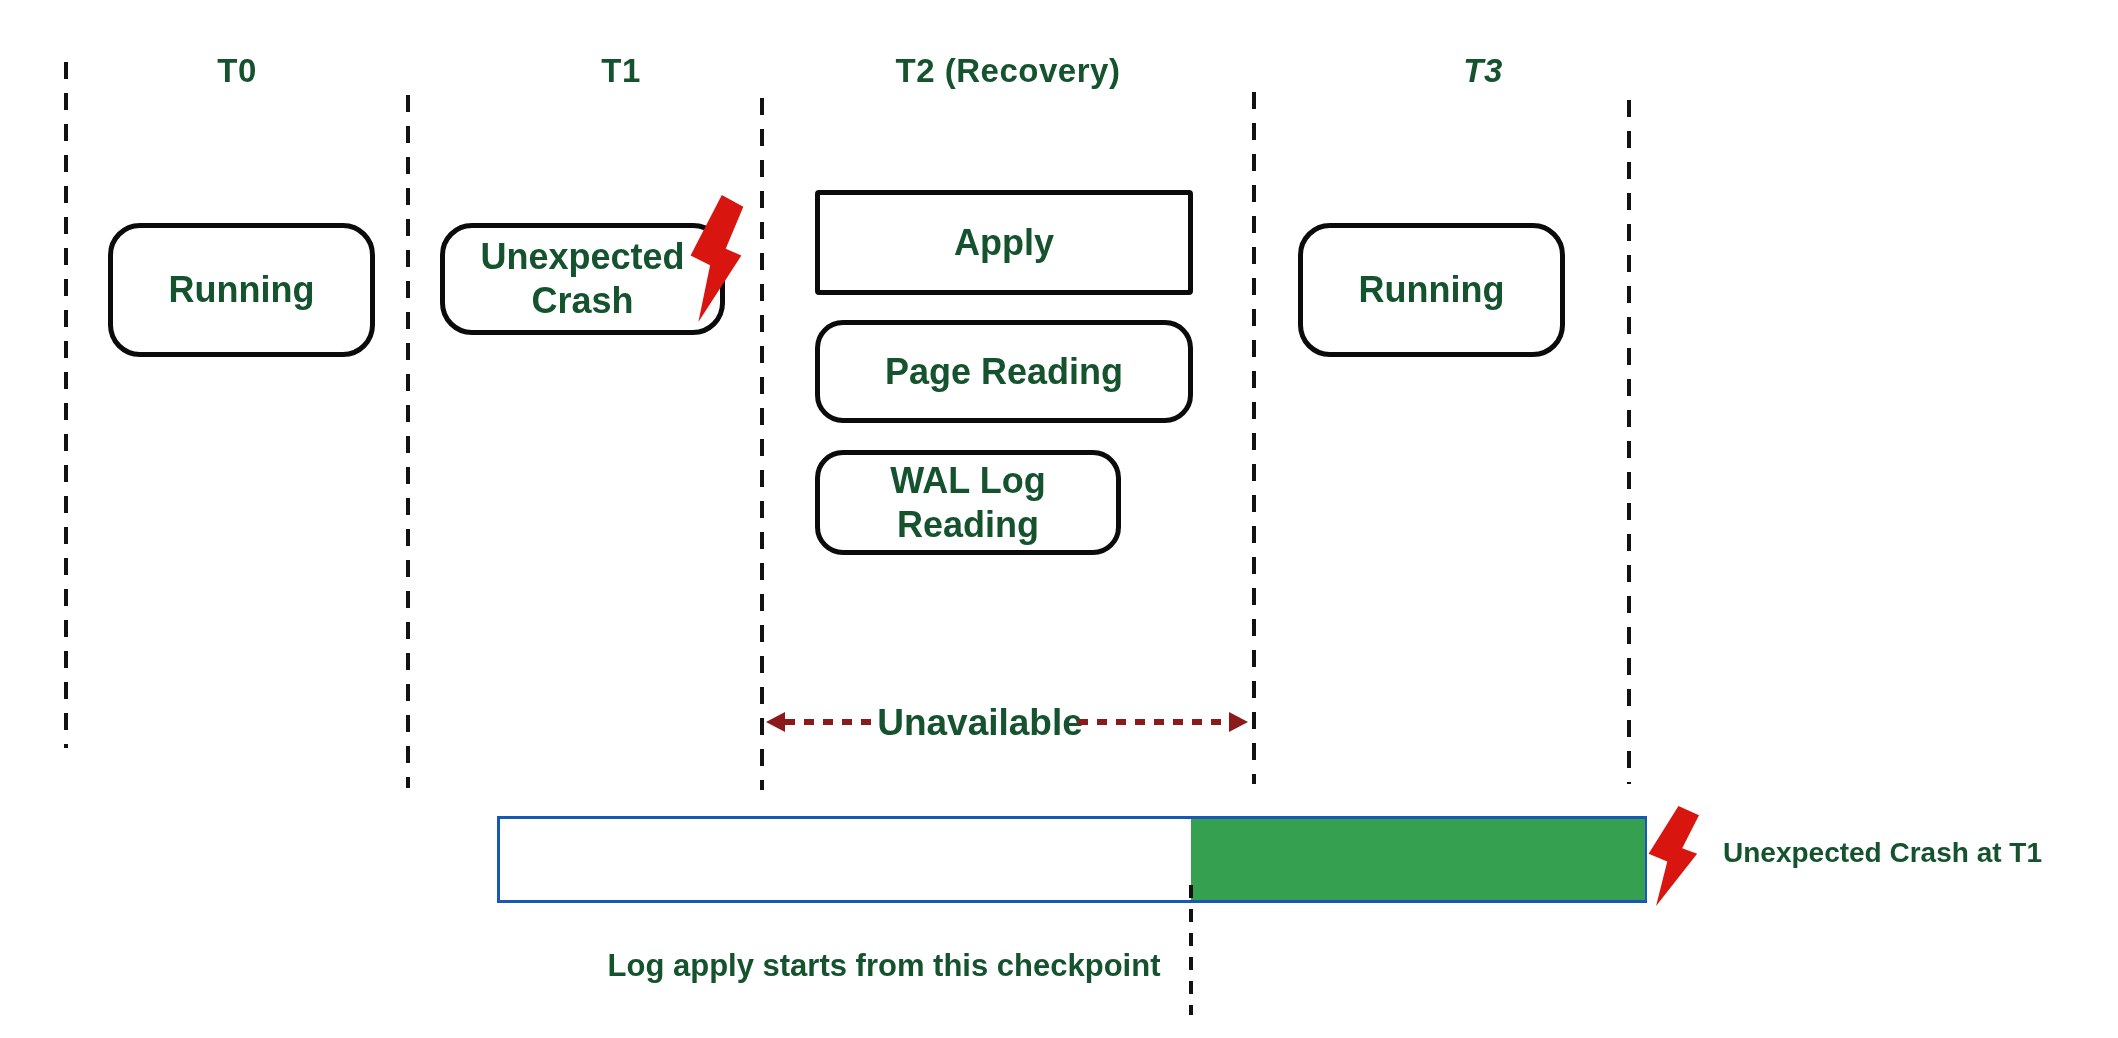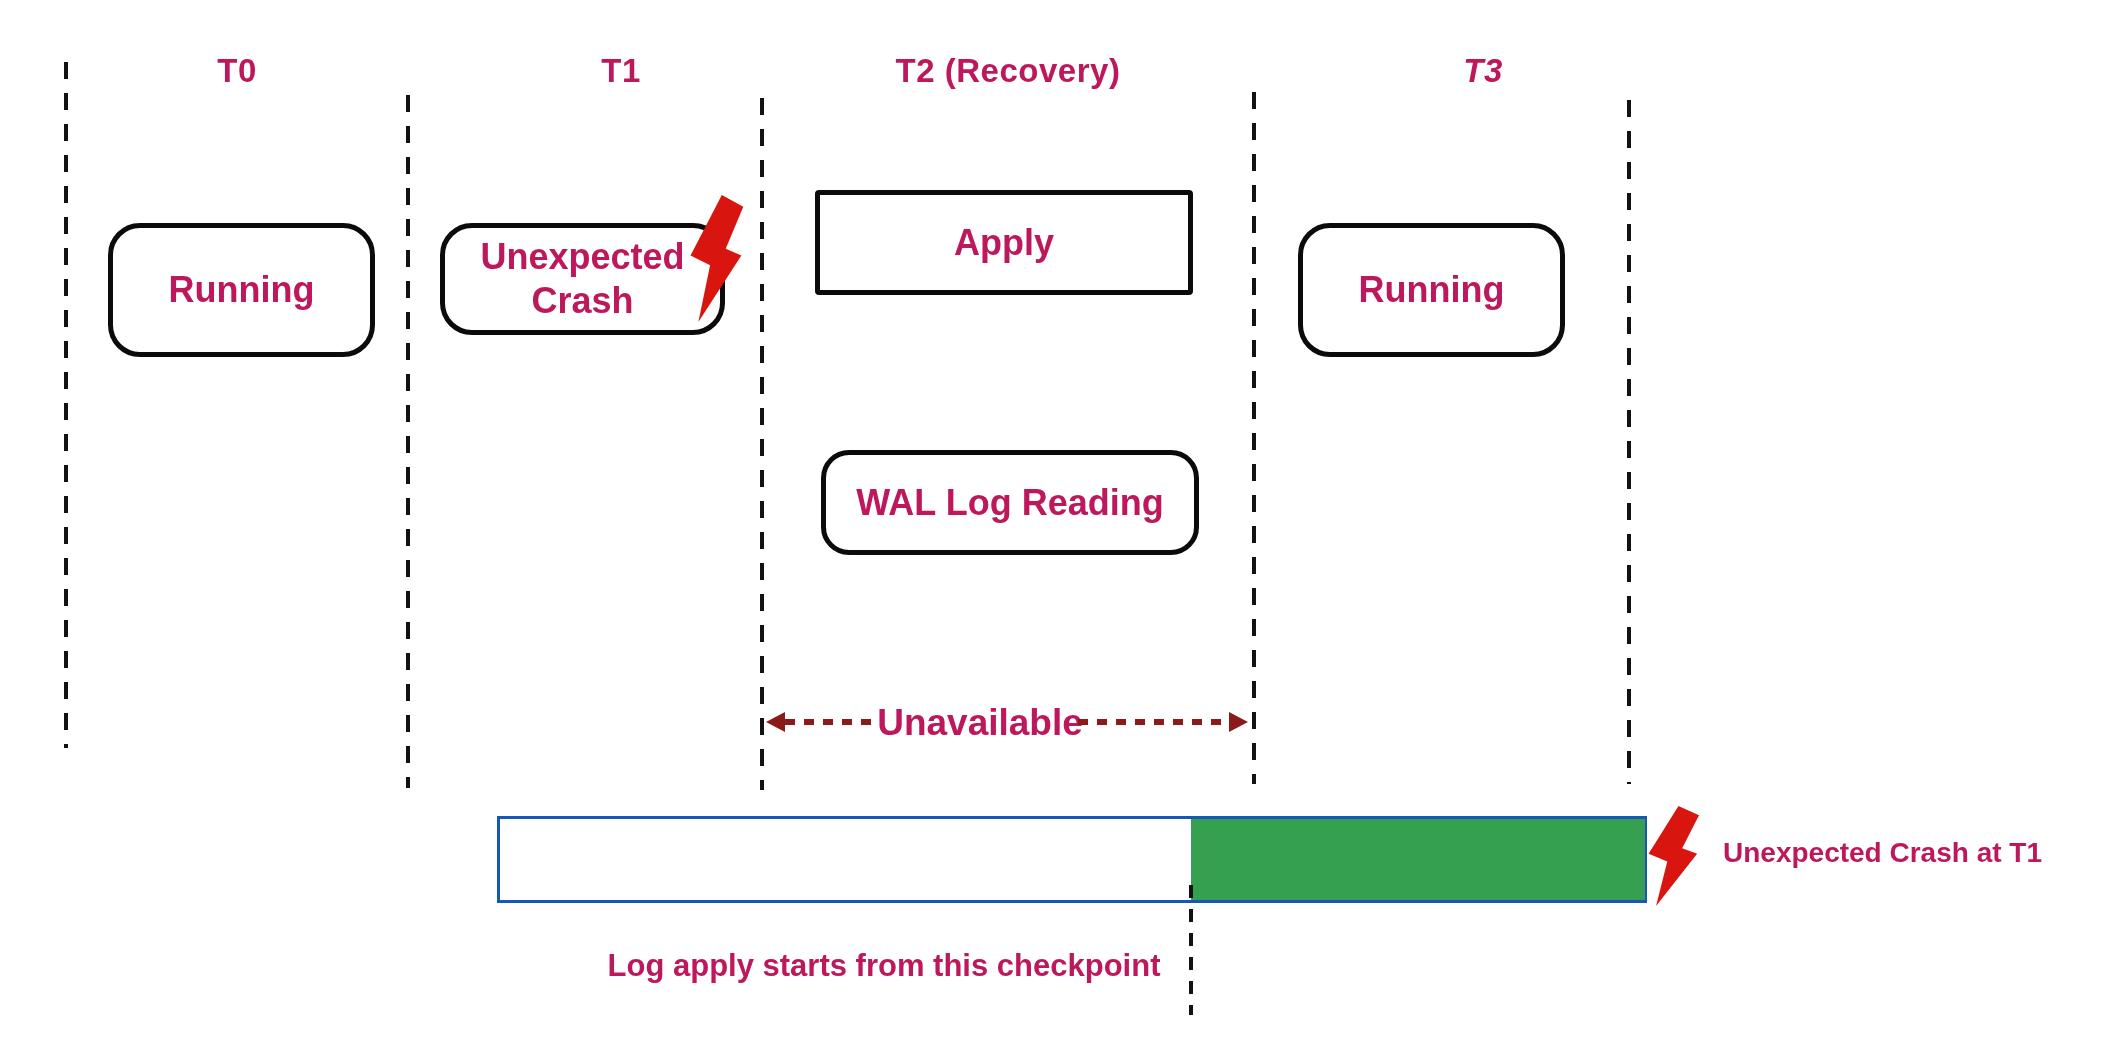--- a/index.html
+++ b/index.html
@@ -3,21 +3,21 @@
 <meta charset="utf-8">
 <style>
   html, body { margin: 0; padding: 0; background: #ffffff; }
   .page {
     position: relative;
     width: 2118px;
     height: 1038px;
     background: #ffffff;
     font-family: "Liberation Sans", "DejaVu Sans", sans-serif;
     font-weight: bold;
-    color: #be185d;
+    color: #14532d;
     overflow: hidden;
   }
   
   .vline {
     position: absolute;
     width: 4px;
     background-image: repeating-linear-gradient(to bottom, #121212 0px, #121212 17px, transparent 17px, transparent 31px);
   }
   .tlabel {
     position: absolute;
@@ -129,21 +129,24 @@
     <span><span>Unexpected</span><br><span>Crash</span></span>
   </div>
 
   <svg class="bolt" style="left:684px; top:195px;" width="60" height="127" viewBox="0 0 60 130">
     <polygon points="38,0 60,12 42,55 58,62 14,130 26,72 6,62" fill="#d9150f"></polygon>
   </svg>
 
   <div class="node" style="left:815px; top:190px; width:378px; height:105px; border-radius:4px;">
     <span>Apply</span>
   </div>
-  <div class="node" style="left:815px; top:450px; width:378px; height:105px; border-radius:28px;margin-left:6px;">
+  <div class="node" style="left:815px; top:320px; width:378px; height:103px; border-radius:28px;">
+    <span>Page Reading</span>
+  </div>
+  <div class="node" style="left:815px; top:450px; width:306px; height:105px; border-radius:28px;">
     <span>WAL Log Reading</span>
   </div>
 
   <div class="node" style="left:1298px; top:223px; width:267px; height:134px;">
     <span>Running</span>
   </div>
 
   <div class="arrowhead-left" style="left:766px; top:712px;"></div>
   <div class="redDash" style="left:785px; top:719px; width:95px;"></div>
   <div class="unavailable-label" style="left:980px; top:723px;">Unavailable</div>

